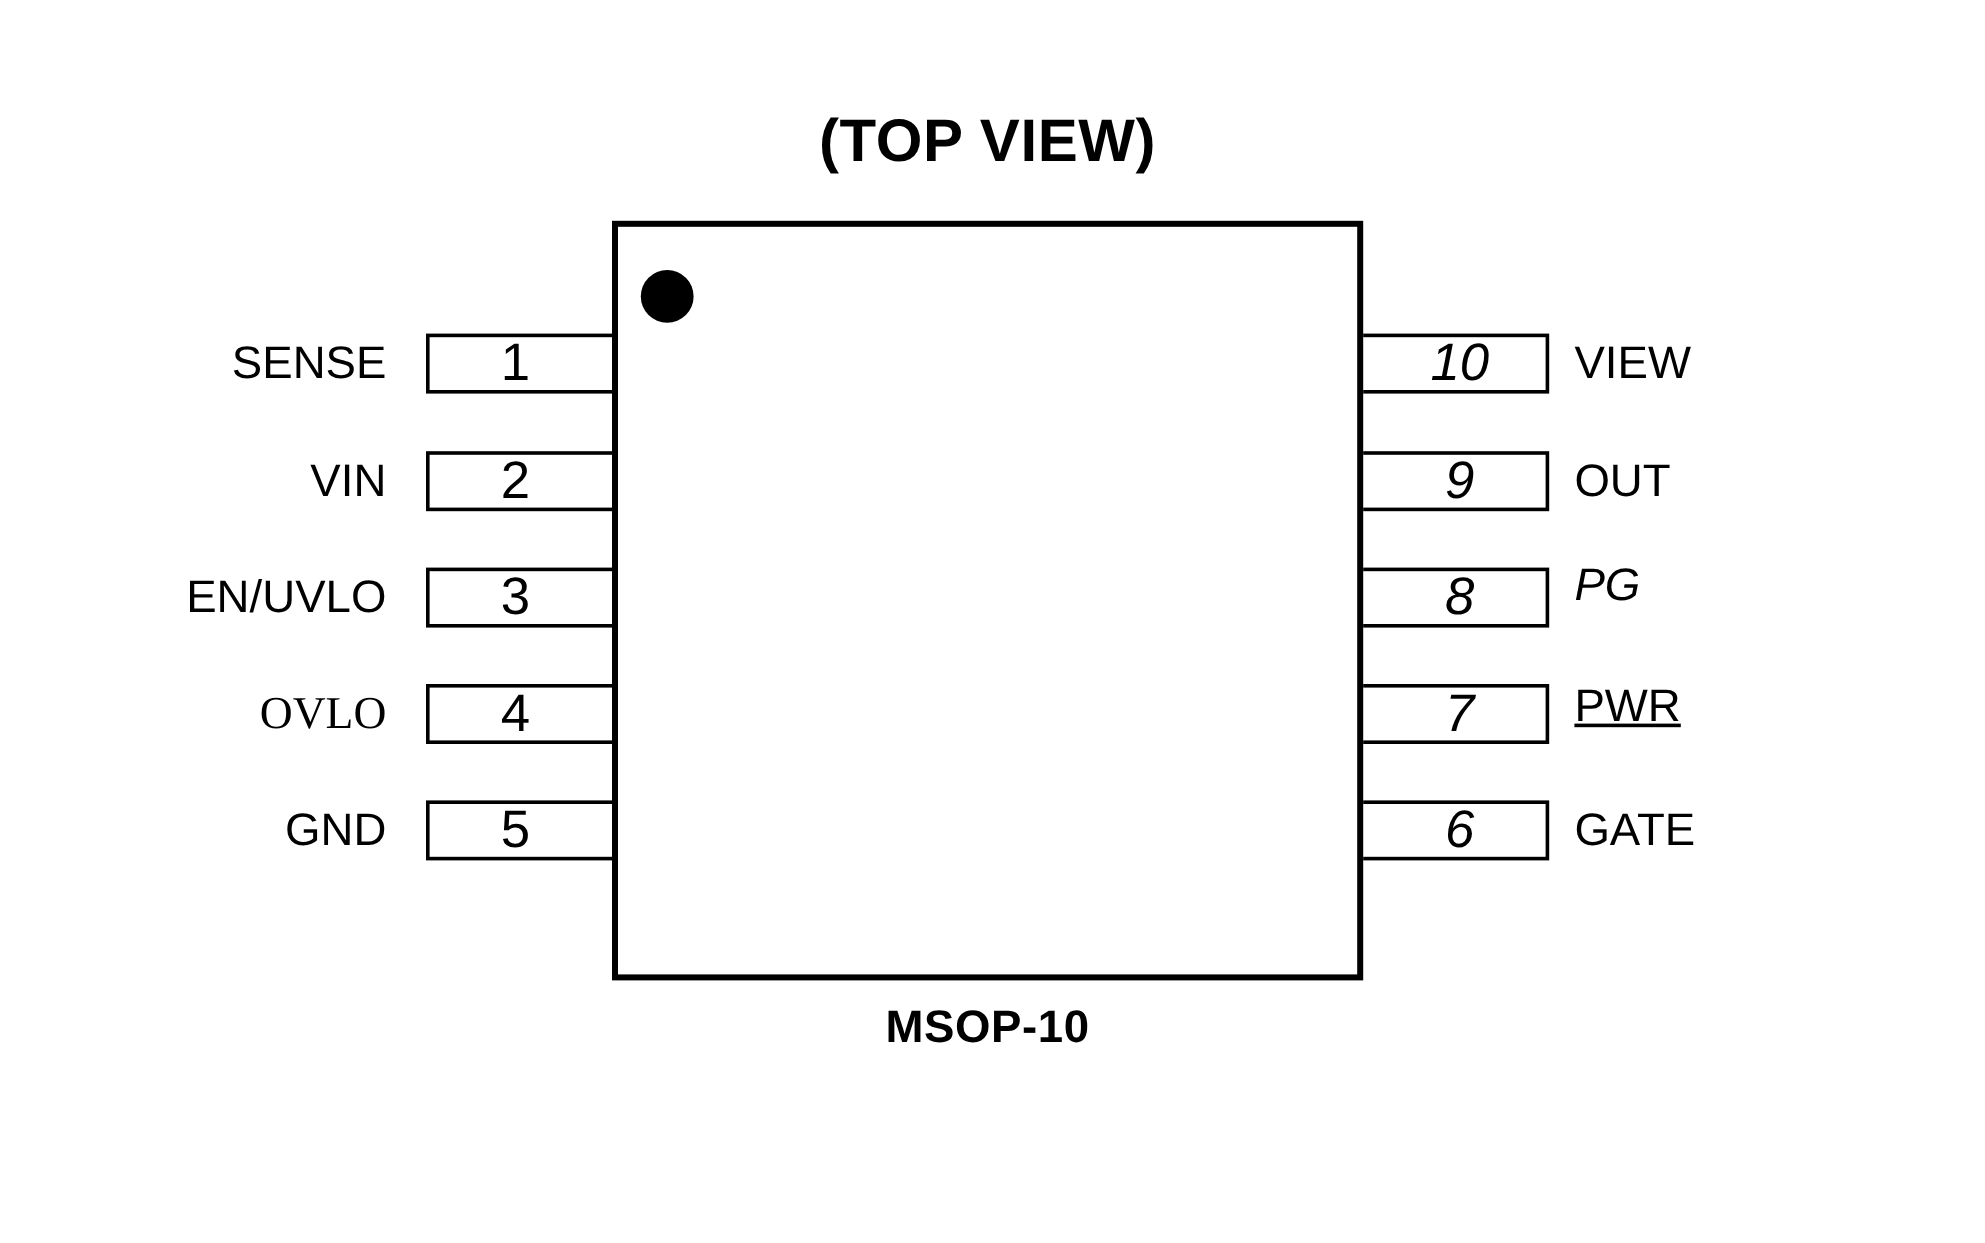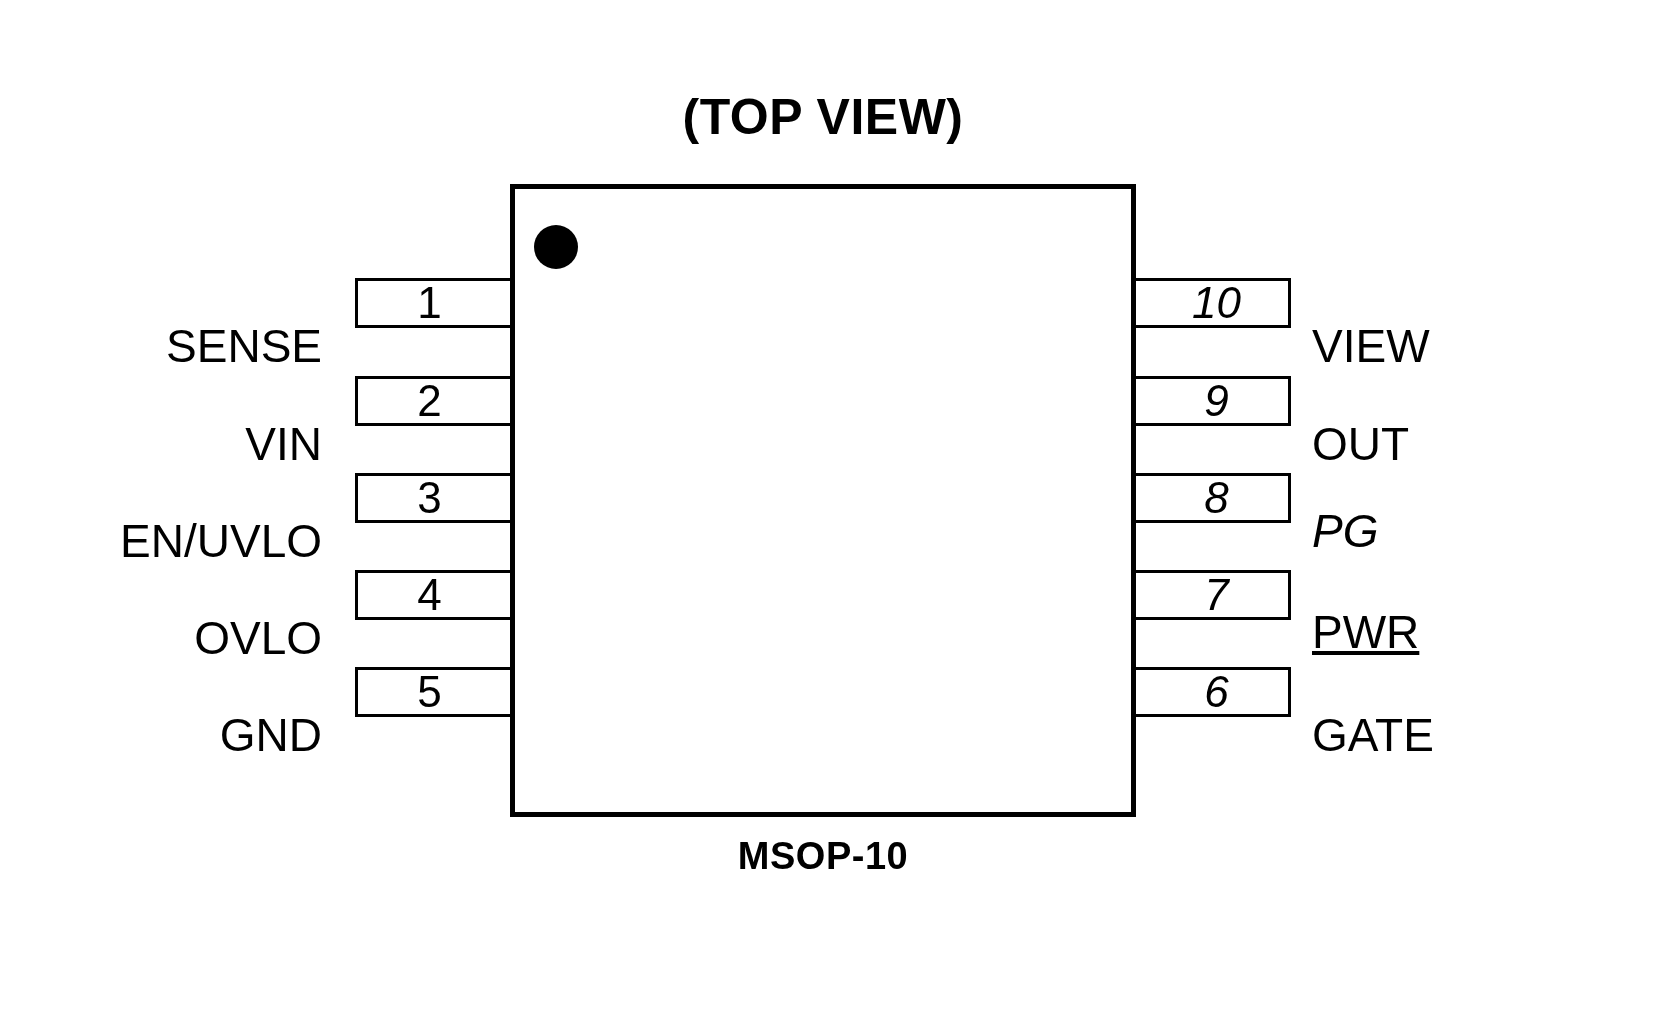--- a/index.html
+++ b/index.html
@@ -91,25 +91,24 @@
   }
   
   .pin-lead.left .pin-number  { right: 14px; }
   .pin-lead.right .pin-number { left: 14px; font-style: italic; }
 
   
   .pin-label {
     position: absolute;
     height: 50px;
     line-height: 50px;
-    font-size: 46px;
+    font-size: 38px;
     font-weight: normal;
     white-space: nowrap;
     z-index: 1;
-    margin-top: 43px;
   }
   .pin-label.left {
     right: 1332px;           
     text-align: right;
   }
   .pin-label.right {
     left: 1312px;
     text-align: left;
   }
 
@@ -149,21 +148,21 @@
         <span class="pin-number">2</span>
       </div>
       <div class="pin-label left" style="top: 376px;">VIN</div>
       <div class="pin-lead left" style="top: 473px;">
         <span class="pin-number">3</span>
       </div>
       <div class="pin-label left" style="top: 473px;">EN/UVLO</div>
       <div class="pin-lead left" style="top: 570px;">
         <span class="pin-number">4</span>
       </div>
-      <div class="pin-label left" style="top: 570px;">OVLO</div>
+      <div class="pin-label left" style="top: 570px; font-family: Liberation Serif, serif;">OVLO</div>
       <div class="pin-lead left" style="top: 667px;">
         <span class="pin-number">5</span>
       </div>
       <div class="pin-label left" style="top: 667px;">GND</div>
     </div>
   <div id="pins-right">
       <div class="pin-lead right" style="top: 278px;">
         <span class="pin-number">10</span>
       </div>
       <div class="pin-label right" style="top: 278px;">VIEW</div>

